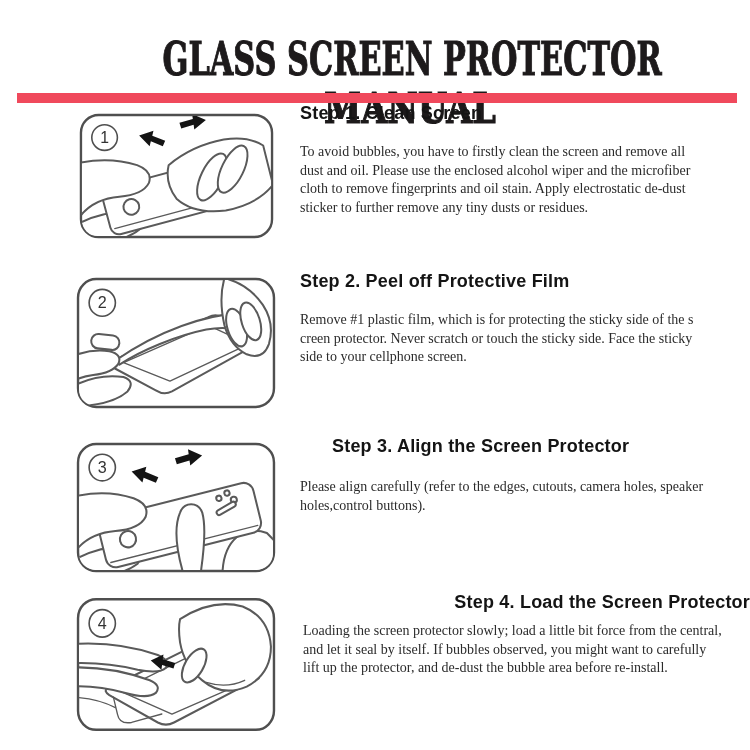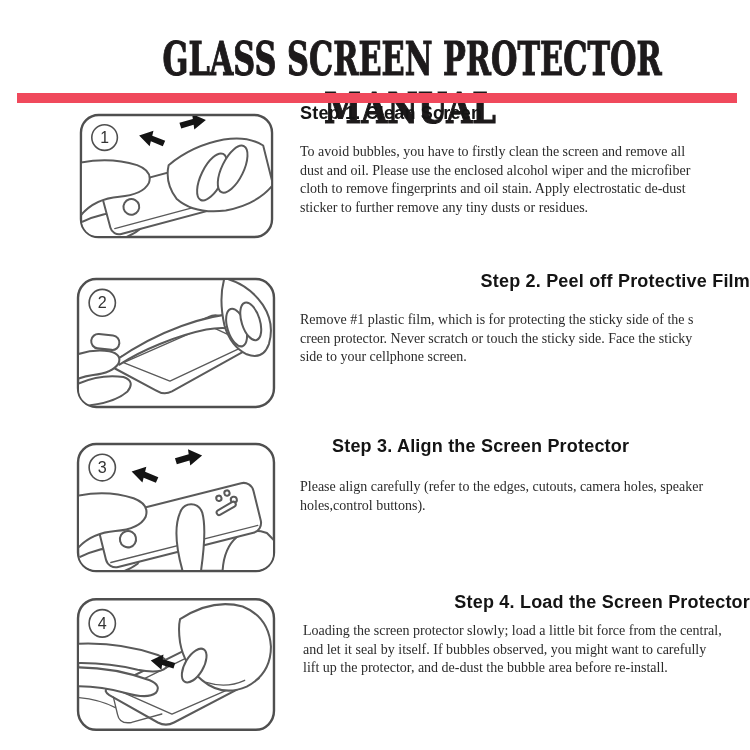--- a/index.html
+++ b/index.html
@@ -11,21 +11,21 @@
   .title .t1,.title .t2{display:block;font-family:"DejaVu Serif",serif;font-weight:bold;
         -webkit-text-stroke:1.1px #1d1a1b;white-space:nowrap;}
   .title .t1{font-size:46px;line-height:52px;transform:translateX(28px) scaleX(0.66);}
   .title .t2{font-size:42px;line-height:44px;margin-top:2px;transform:translateX(28px) scaleX(0.8);}
   .divider{position:absolute;top:93px;left:17px;width:720px;height:10px;background:#f0495c;}
 
   
   .step-heading{position:absolute;left:300px;width:450px;margin:0;
         font-family:"Liberation Sans",sans-serif;font-weight:bold;font-size:18px;
         color:#141414;letter-spacing:0.2px;}
-  .h1{top:103px;} .h2{top:271px;text-align:right;} .h3{top:436px;margin-left:32px;} .h4{top:592px;text-align:right;}
+  .h1{top:103px;} .h2{top:271px;} .h3{top:436px;margin-left:32px;} .h4{top:592px;text-align:right;}
   .step-body{position:absolute;left:300px;width:452px;margin:0;
         font-family:"Liberation Serif",serif;font-size:14px;line-height:18.6px;
         color:#2b2b2b;white-space:pre-line;}
   .b1{top:143px;} .b2{top:311px;} .b3{top:478px;} .b4{top:622px;left:303px;}
 
   
   .fig{position:absolute;}
   .fig svg{display:block;width:100%;height:100%;}
   .f1{left:78px;top:112px;width:197px;height:128px;}
   .f2{left:75px;top:276px;width:202px;height:134px;}

